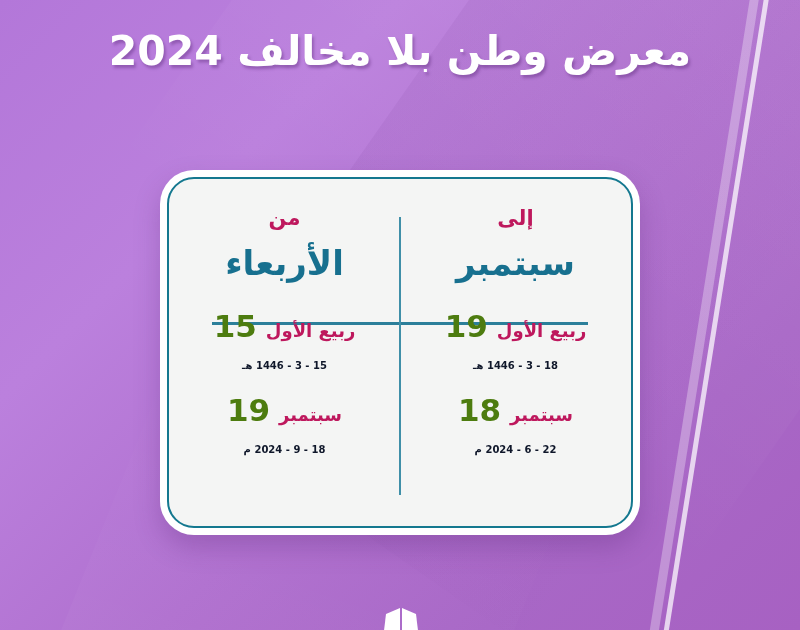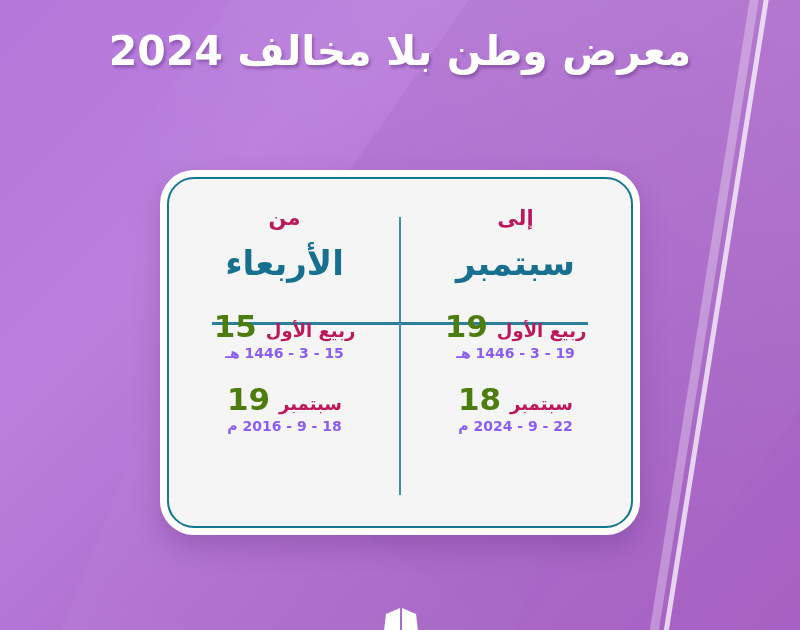--- a/index.html
+++ b/index.html
@@ -181,24 +181,24 @@
     line-height: 1;
   }
   .date-month {
     font-size: 18px;
     font-weight: bold;
     color: #be185d;
     line-height: 1;
     text-align: center;
   }
   .date-numeric {
-    margin-top: 4px;
-    font-size: 14px;
-    font-weight: bold;
-    color: #8b5cf6;
+    margin-top: 19px;
+    font-size: 10px;
+    font-weight: bold;
+    color: #0f172a;
     letter-spacing: 0.3px;
     line-height: 1;
   }
 
   
   #fan {
     position: absolute;
     left: 50%;
     bottom: -34px;
     width: 104px;
@@ -232,50 +232,50 @@
 
         <div class="col">
           <div class="col-label">إلى</div>
           <div class="col-day">سبتمبر</div>
 
           <div class="date-block hijri">
             <div class="date-main">
               <div class="date-month">ربيع الأول</div>
               <div class="date-num">19</div>
             </div>
-            <div class="date-numeric">19 - 3 - 1446 هـ</div>
+            <div class="date-numeric">18 - 3 - 1446 هـ</div>
           </div>
 
           <div class="date-block greg">
             <div class="date-main">
               <div class="date-month">سبتمبر</div>
               <div class="date-num">18</div>
             </div>
-            <div class="date-numeric">22 - 9 - 2024 م</div>
+            <div class="date-numeric">22 - 6 - 2024 م</div>
           </div>
         </div>
 
         <div class="col">
           <div class="col-label">من</div>
           <div class="col-day">الأربعاء</div>
 
           <div class="date-block hijri">
             <div class="date-main">
               <div class="date-month">ربيع الأول</div>
               <div class="date-num">15</div>
             </div>
             <div class="date-numeric">15 - 3 - 1446 هـ</div>
           </div>
 
           <div class="date-block greg">
             <div class="date-main">
               <div class="date-month">سبتمبر</div>
               <div class="date-num">19</div>
             </div>
-            <div class="date-numeric">18 - 9 - 2016 م</div>
+            <div class="date-numeric">18 - 9 - 2024 م</div>
           </div>
         </div>
 
       </div>
     </div>
   </div>
 
   <svg id="fan" viewBox="0 0 104 78">
     <g fill="#ffffff">
       <polygon points="8,78 20,44 30,50 26,78"></polygon>

